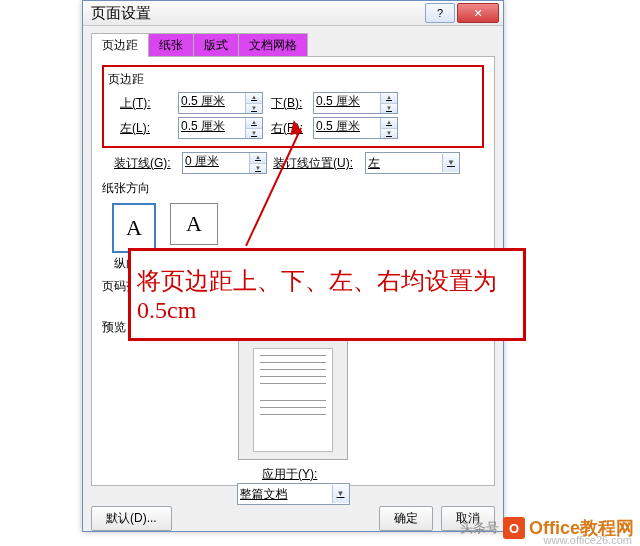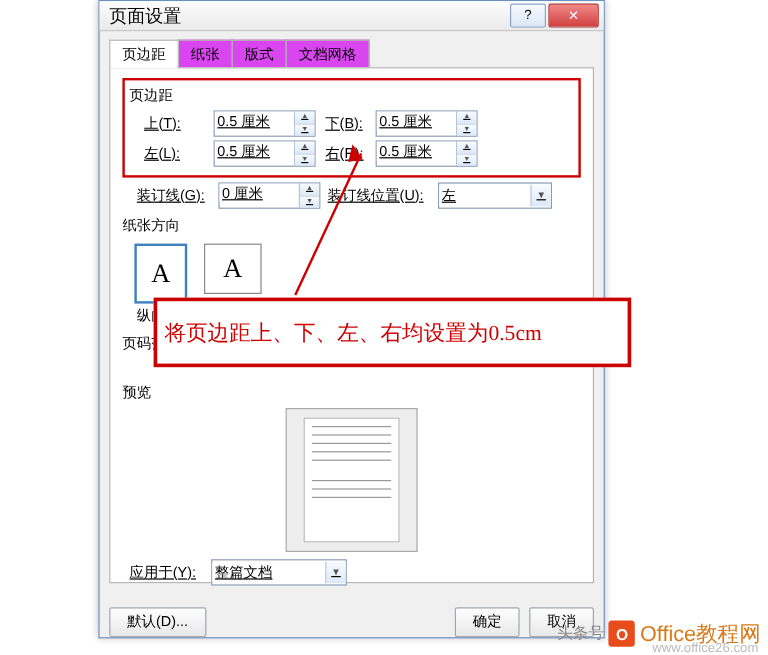--- a/index.html
+++ b/index.html
@@ -184,21 +184,21 @@
   }
   .spacer{flex:1;}
   .callout{
     position:absolute;
     left:128px;
     top:248px;
     width:380px;
     border:3px solid #cc0000;
     background:#fff;
     color:#cc0000;
-    font-size:18px;
+    font-size:24px;
     padding:14px 6px;
     font-family: SimSun, serif;
     text-align: left;
   }
   .arrow-line{
     position:absolute;
     left:300px;
     top:128px;
     width:2px;
     height:130px;
@@ -222,21 +222,21 @@
     display:flex;
     align-items:center;
     gap:4px;
     color:#888;
     font-size:13px;
   }
   .footer .logo{
     width:22px;height:22px;background:#e84c1a;display:flex;align-items:center;justify-content:center;color:#fff;font-weight:bold;border-radius:3px;
   }
   .footer .big{
-    color:#d87a1a;font-size:18px;font-weight:normal;
+    color:#d87a1a;font-size:18px;font-weight:bold;
   }
 </style>
 </head>
 <body>
 
 <div class="dialog">
   <div class="titlebar">
     <span class="title">页面设置</span>
     <div class="winbtn">?</div>
     <div class="winbtn close">
@@ -335,21 +335,21 @@
           <div class="line"></div>
         <div class="line"></div>
           <div class="line"></div>
         <div style="height:10px;"></div>
         <div class="line"></div>
           <div class="line"></div>
           <div class="line"></div>
       </div>
     </div>
 
-    <div class="row" style="margin-top:6px;">
+    <div class="row" style="margin-top:6px;flex-direction:column;">
       <span style="width:68px;padding-left:6px;">应用于(Y):</span>
       <div class="combo">
         <input style="width: 90px;" value="整篇文档">
         <div class="dd">▼</div>
       </div>
     </div>
 
   </div>
 
   <div class="bottombar">

